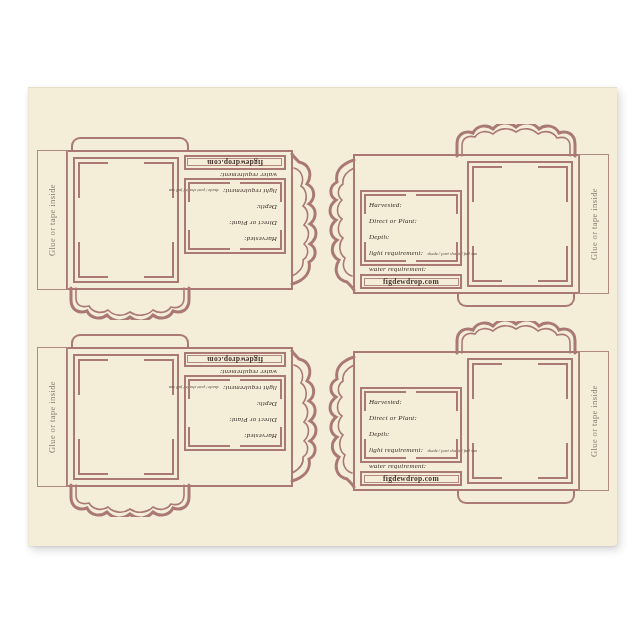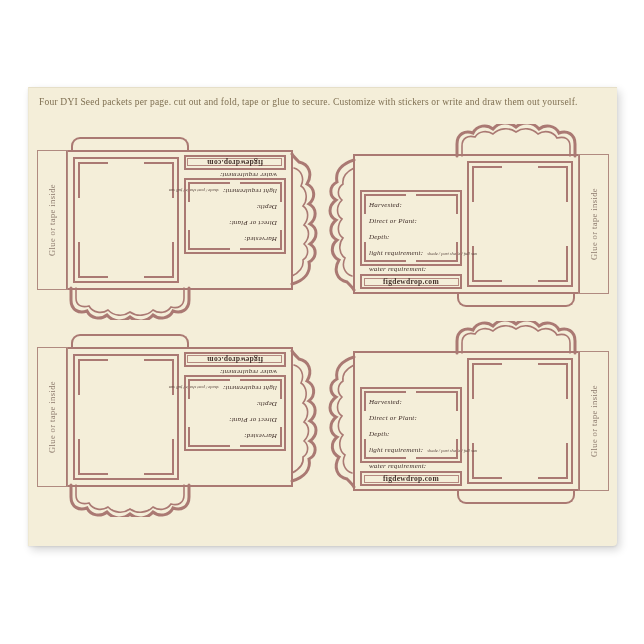--- a/index.html
+++ b/index.html
@@ -46,21 +46,20 @@
         border:2px solid #aa7973;box-sizing:border-box;}
   .pk-banner .inner{position:absolute;inset:1.5px;border:1px solid #b58980;
         display:flex;align-items:center;justify-content:center;}
   .website-label{font-size:7.5px;font-weight:bold;color:#43302a;letter-spacing:.3px;}
 </style>
 </head>
 <body>
 
 <div class="canvas">
   <div class="page">
-    <div class="header-note">Four DYI Seed packets per page. cut out and fold, tape or glue to secure. Customize with stickers or write and draw them out yourself.</div>
     <div class="slot rot180" style="left:5px;top:48px;">
   <div class="packet">
     <svg class="deco-svg" width="285" height="184" viewBox="0 0 285 184">
 
       <path d="M27 36 C14 40 8 48 10 58 C2 62 2 72 9 76 C1 82 1 92 9 96 C2 102 2 112 10 116 C3 122 4 132 12 136 C6 146 10 156 20 158 C24 162 26 164 27 166" fill="none" stroke="#aa7973" stroke-width="3" stroke-linecap="round"></path>
       <path d="M27 44 C19 48 15 53 16 60 C10 64 10 72 15 76 C9 82 9 91 15 95 C10 101 10 110 16 114 C11 120 12 130 18 134 C14 142 18 150 25 152" fill="none" stroke="#aa7973" stroke-width="1.6" stroke-linecap="round"></path>
 
       <path d="M130 32 L130 20 C130 10 138 6 146 9 C150 1 160 0 166 5 C172 -2 182 -3 189 3 C196 -3 206 -2 212 5 C218 0 228 1 232 9 C240 6 248 10 248 20 L248 32" fill="none" stroke="#aa7973" stroke-width="3" stroke-linecap="round"></path>
       <path d="M135 32 L135 22 C135 14 141 11 148 13 C152 7 160 6 166 10 C172 4 182 3 189 8 C196 3 205 4 211 10 C217 6 226 7 230 14 C238 12 243 15 243 22 L243 32" fill="none" stroke="#aa7973" stroke-width="1.6" stroke-linecap="round"></path>
     </svg>

